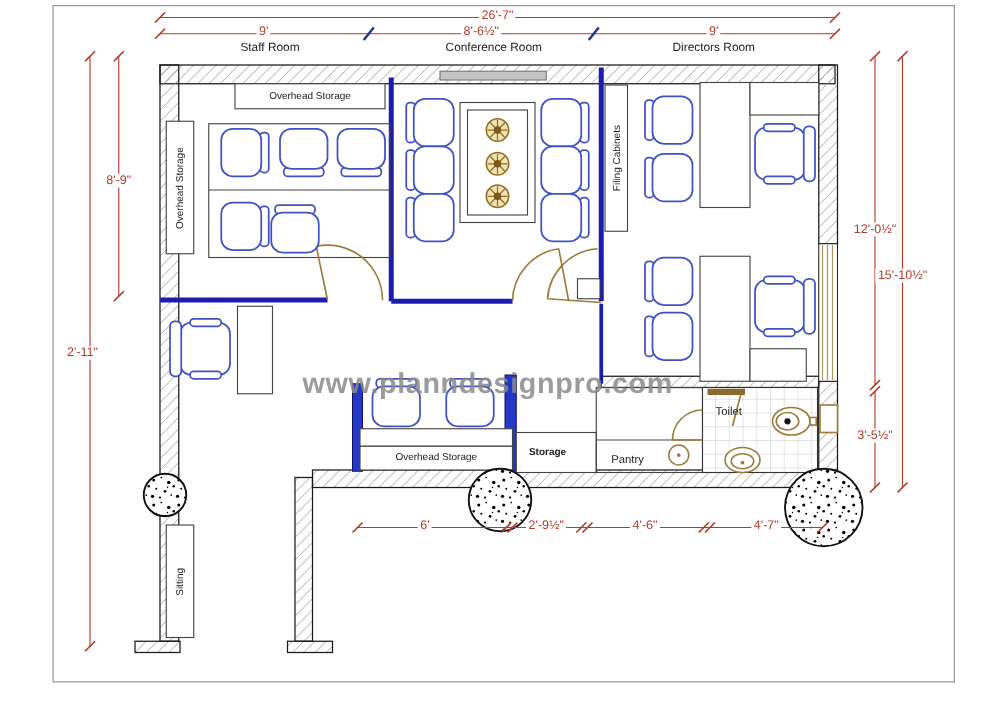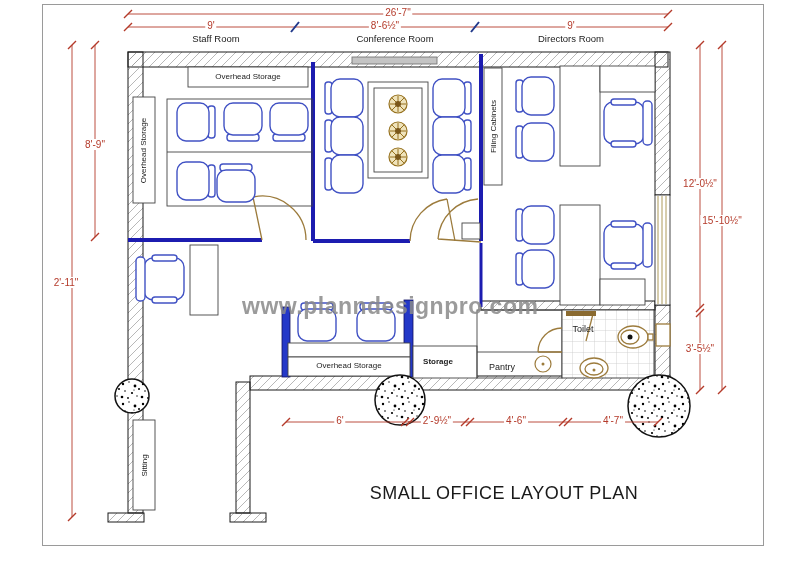--- a/index.html
+++ b/index.html
@@ -233,15 +233,14 @@
     </div>
   <div class="vlabel" style="left:133px;top:420px;width:22px;height:90px;">
       <span>Sitting</span>
     </div>
   <div class="txt boxlabel" style="left:349px;top:361px;">Overhead Storage</div>
   <div class="txt boxlabel" style="left:438px;top:357px;font-weight:bold;">Storage</div>
   <div class="txt boxlabel" style="left:502px;top:362px;font-size:9px;">Pantry</div>
   <div class="txt boxlabel" style="left:583px;top:324px;font-size:9px;">Toilet</div>
 
   <div class="txt" id="watermark" style="left:242px;top:262px;margin-top:31px;">www.planndesignpro.com</div>
-  <div class="txt" id="title" style="left:504px;top:483px;">SMALL OFFICE LAYOUT PLAN</div>
   <div class="txt" id="entrance" style="left:186px;top:537px;">ENTRANCE</div>
 </div>
 
 </body></html>

